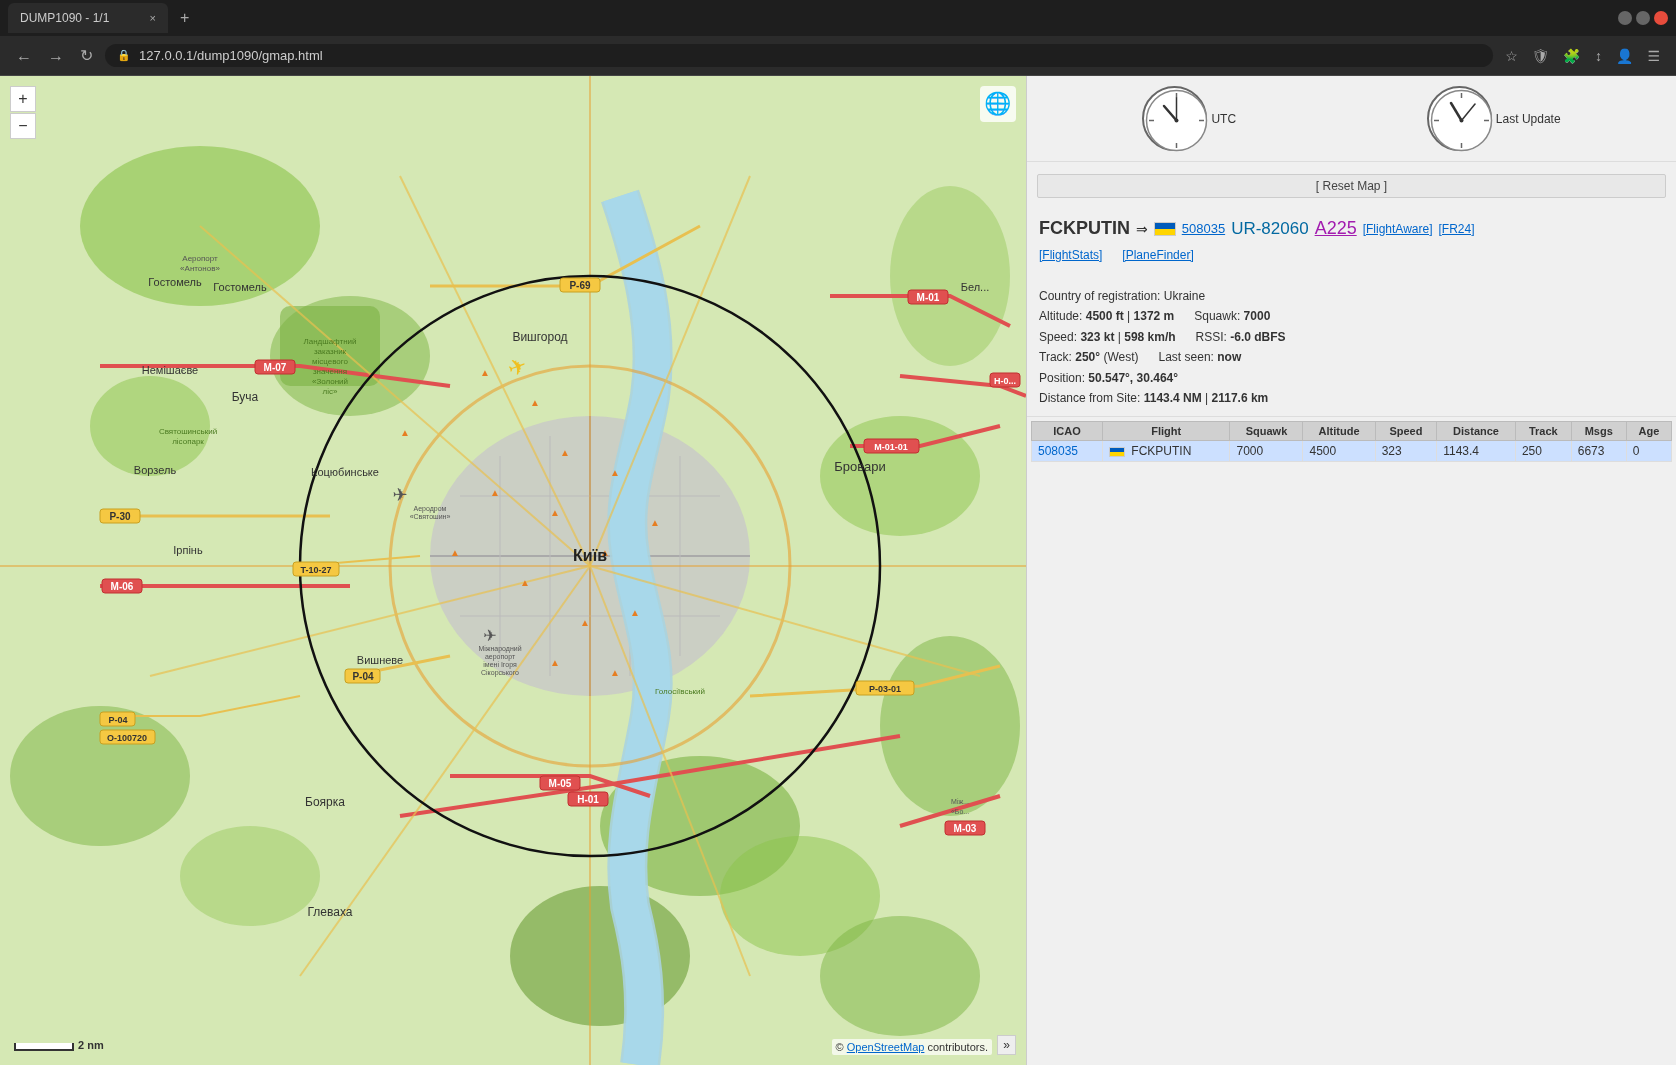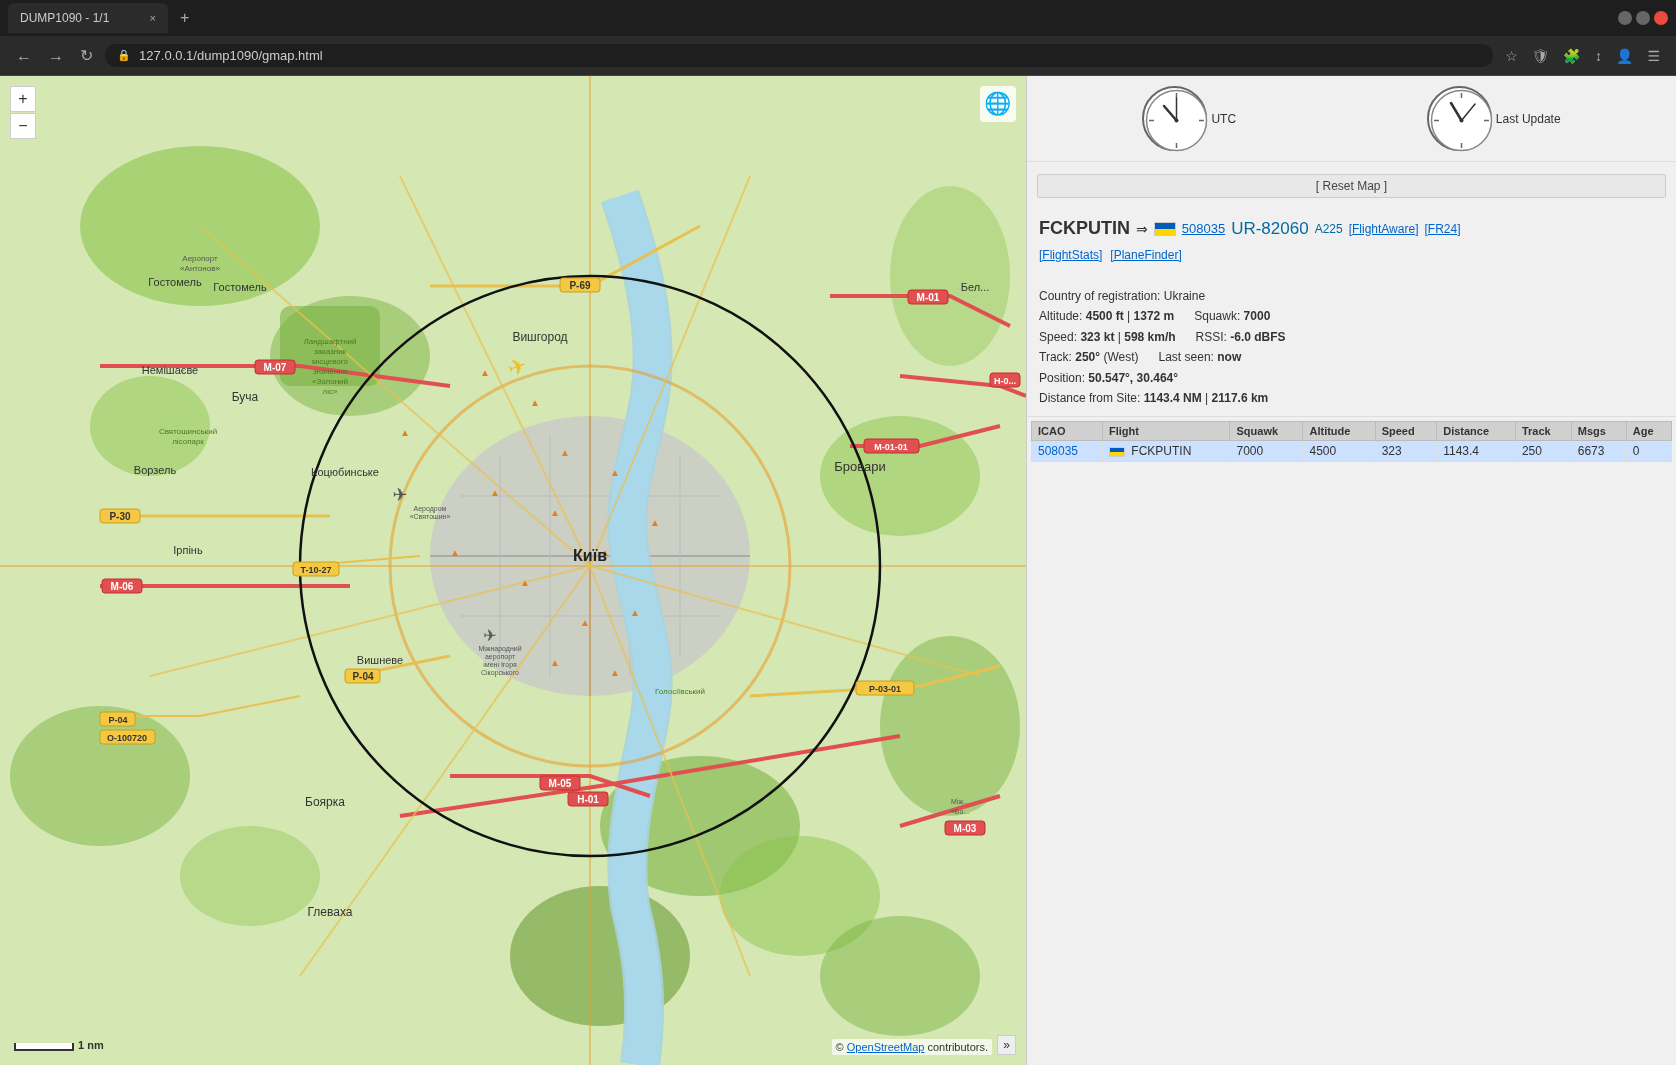--- a/index.html
+++ b/index.html
@@ -57,29 +57,29 @@
 
     .reset-map-btn { text-align: center; padding: 4px; font-size: 12px; color: #444; background: #e8e8e8; border: 1px solid #ccc; cursor: pointer; margin: 12px 10px; border-radius: 2px; }
 
     .flight-info { padding: 8px 12px; background: #f0f0f0; border-bottom: 1px solid #ddd; }
     .flight-header { display: flex; align-items: center; gap: 6px; margin-bottom: 4px; flex-wrap: wrap; }
     .flight-callsign { font-size: 18px; font-weight: bold; color: #333; }
     .flight-arrow { font-size: 14px; color: #333; }
     .flag { width: 22px; height: 14px; display: inline-block; }
     .flight-icao { font-size: 13px; color: #0066cc; text-decoration: underline; cursor: pointer; }
     .flight-reg { font-size: 17px; color: #0369a1; }
-    .flight-type { font-size: 12px; color: #0369a1; }
-    .flight-links { display: flex; gap: 8px; margin-bottom: 6px; flex-wrap: wrap; margin-top: 9px; }
+    .flight-type { font-size: 18px; color: #a21caf; text-decoration: underline; }
+    .flight-links { display: flex; gap: 20px; margin-bottom: 6px; flex-wrap: wrap; margin-top: 9px; }
     .flight-link { font-size: 12px; color: #0066cc; text-decoration: underline; cursor: pointer; }
     .flight-details { font-size: 12px; color: #333; line-height: 1.7; margin-top: 24px; }
     .detail-row { display: flex; gap: 20px; flex-wrap: wrap; }
 
     
     .flight-table { width: 100%; border-collapse: collapse; font-size: 12px; }
-    .flight-table th { background: #d0d0d0; padding: 3px 6px; text-align: left; border: 1px solid #bbb; font-weight: bold; color: #333; font-size: 11px; cursor: pointer; }
+    .flight-table th { background: #d0d0d0; padding: 3px 6px; text-align: center; border: 1px solid #bbb; font-weight: bold; color: #333; font-size: 11px; cursor: pointer; }
     .flight-table td { padding: 3px 6px; border: 1px solid #ddd; color: #333; background: #fff; }
     .selected-row td { background: #cce0ff !important; }
 
     .flag-ukraine { background: linear-gradient(to bottom, #005BBB 50%, #FFD500 50%); }
   </style>
 </head>
 <body>
 
 <div class="browser-chrome">
   <div class="tab-bar">
@@ -306,21 +306,21 @@
     </div>
 
     
     <div class="globe-btn">
       <span style="font-size:22px; color: #5599dd;">🌐</span>
     </div>
 
     
     <div class="map-scale">
       <div class="scale-bar"></div>
-      <span class="scale-label">1 nm</span>
+      <span class="scale-label">2 nm</span>
     </div>
 
     
     <div class="osm-credit">
       <span>© </span><a href="#">OpenStreetMap</a><span> contributors.</span>
     </div>
     <button class="osm-btn" style="bottom:10px;right:10px;position:absolute;">»</button>
   </div>
 
   <div class="right-panel">

